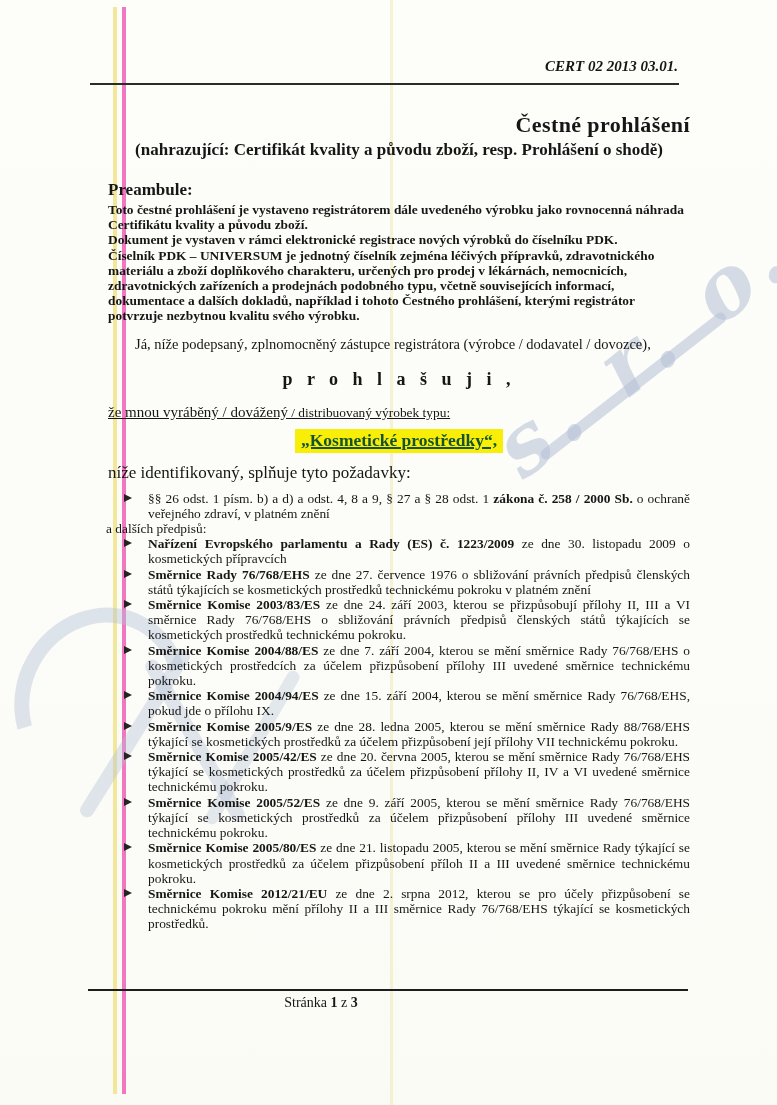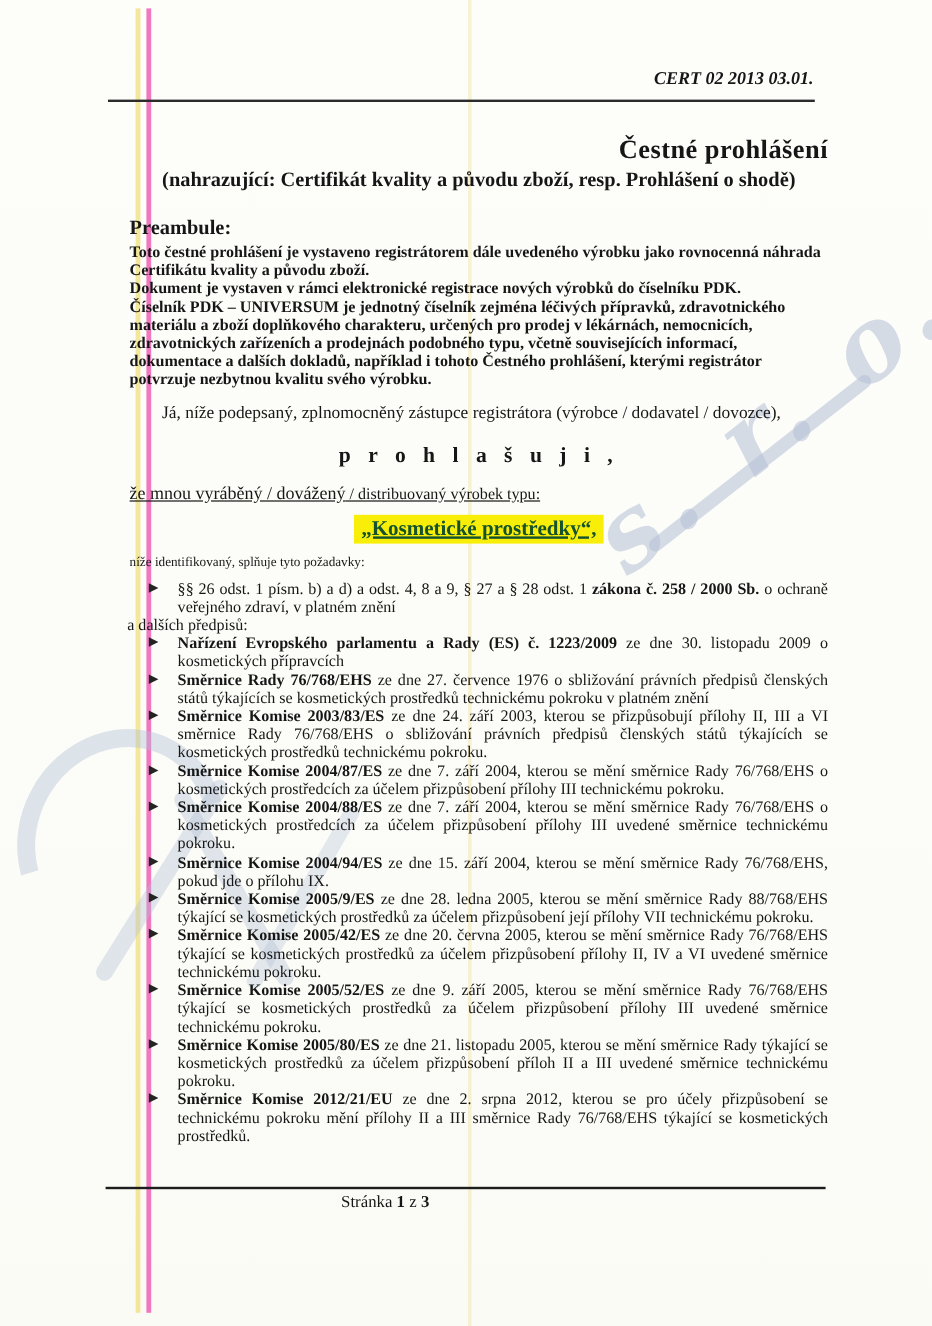--- a/index.html
+++ b/index.html
@@ -54,21 +54,21 @@
   .intro{margin:12px 0 0;font-size:14.5px;text-indent:27px;line-height:17px;}
   .verb{margin:16px 0 0;text-align:center;font-size:18px;font-weight:bold;letter-spacing:5px;}
   .product-line{margin:14px 0 0;font-size:15px;text-decoration:underline;}
   .product-line .small{font-size:13.4px;}
   .product-type-wrap{margin:8px 0 0;text-align:center;}
   .product-type{
     display:inline-block;background:#f8ee08;color:#14532d;
     font-size:17.5px;font-weight:bold;padding:1px 6px 2px;
     text-decoration:underline;text-decoration-thickness:2px;
   }
-  .requirements-line{margin:10px 0 0;font-size:11px;}
+  .requirements-line{margin:10px 0 0;font-size:17px;}
   .req-list{margin:8px 0 0;font-size:13.4px;line-height:15.2px;}
   .req-row{display:flex;}
   .bullet-cell{flex:0 0 24px;margin-left:16px;padding-top:3px;}
   .tri{display:block;width:0;height:0;border-left:8px solid #242424;border-top:4.5px solid transparent;border-bottom:4.5px solid transparent;}
   .req-text{flex:1;text-align:justify;}
   .other-heading{margin:0 0 0 -2px;}
   .b{font-weight:bold;}
 </style>
 </head>
 <body>
@@ -137,26 +137,20 @@
       <div class="req-row">
         <span class="bullet-cell">
             <span class="tri"></span>
           </span>
         <div class="req-text"><span class="b">Směrnice Komise 2003/83/ES</span><span> ze dne 24. září 2003, kterou se přizpůsobují přílohy II, III a VI směrnice Rady 76/768/EHS o sbližování právních předpisů členských států týkajících se kosmetických prostředků technickému pokroku.</span></div>
       </div>
       <div class="req-row">
         <span class="bullet-cell">
             <span class="tri"></span>
           </span>
-        <div class="req-text"><span class="b">Směrnice Komise 2004/87/ES</span><span> ze dne 7. září 2004, kterou se mění směrnice Rady 76/768/EHS o kosmetických prostředcích za účelem přizpůsobení přílohy III technickému pokroku.</span></div>
-      </div>
-      <div class="req-row">
-        <span class="bullet-cell">
-            <span class="tri"></span>
-          </span>
         <div class="req-text"><span class="b">Směrnice Komise 2004/88/ES</span><span> ze dne 7. září 2004, kterou se mění směrnice Rady 76/768/EHS o kosmetických prostředcích za účelem přizpůsobení přílohy III uvedené směrnice technickému pokroku.</span></div>
       </div>
       <div class="req-row">
         <span class="bullet-cell">
             <span class="tri"></span>
           </span>
         <div class="req-text"><span class="b">Směrnice Komise 2004/94/ES</span><span> ze dne 15. září 2004, kterou se mění směrnice Rady 76/768/EHS, pokud jde o přílohu IX.</span></div>
       </div>
       <div class="req-row">
         <span class="bullet-cell">

